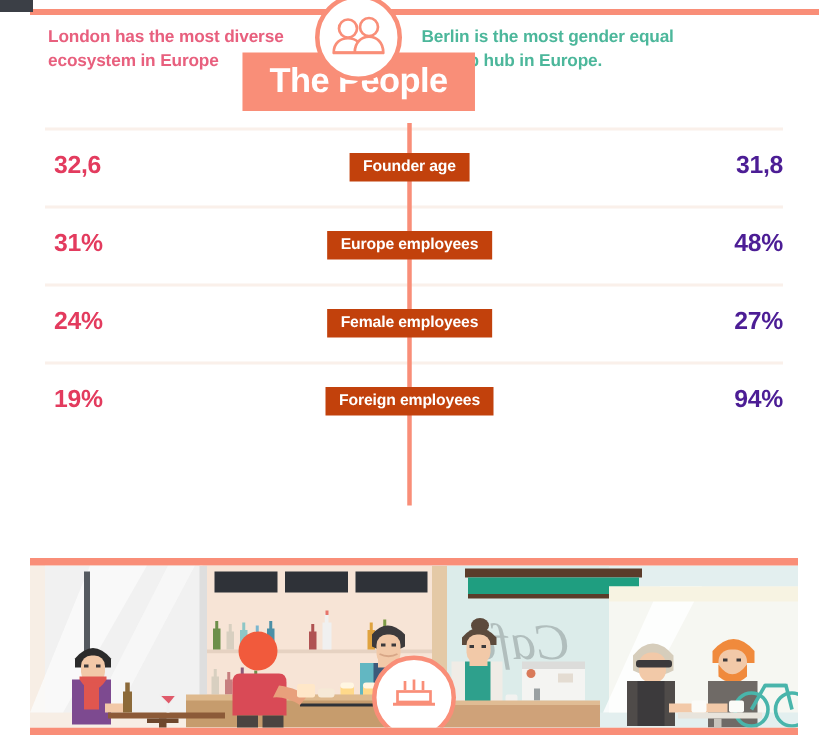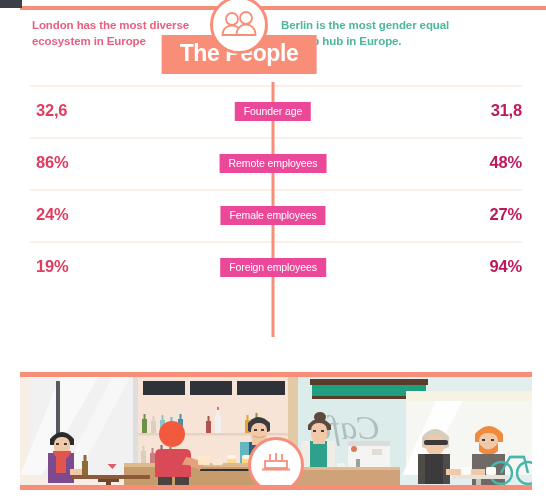--- a/index.html
+++ b/index.html
@@ -136,32 +136,32 @@
     font-weight: bold;
     letter-spacing: -0.2px;
   }
   .row-val-left {
     left: 36px;
     color: #e33b5e;
     text-align: left;
   }
   .row-val-right {
     right: 24px;
-    color: #be185d;
+    color: #4c1d95;
     text-align: right;
   }
   .row-label {
     position: absolute;
     left: 50%;
     top: 17px;
     transform: translateX(-50%);
-    background: #ec4899;
+    background: #c2410c;
     color: #ffffff;
     font-size: 10.5px;
-    font-weight: normal;
+    font-weight: bold;
     letter-spacing: -0.1px;
     padding: 3px 9px 4px 9px;
     white-space: nowrap;
     z-index: 3;
   }
 
   
   .illo {
     position: absolute;
     left: 20px;
@@ -225,22 +225,22 @@
 
 <div class="rows" id="rows-container">
     <div class="row">
       <div class="row-divider"></div>
       <div class="row-val row-val-left">32,6</div>
       <div class="row-label">Founder age</div>
       <div class="row-val row-val-right">31,8</div>
     </div>
     <div class="row">
       <div class="row-divider"></div>
-      <div class="row-val row-val-left">86%</div>
-      <div class="row-label">Remote employees</div>
+      <div class="row-val row-val-left">31%</div>
+      <div class="row-label">Europe employees</div>
       <div class="row-val row-val-right">48%</div>
     </div>
     <div class="row">
       <div class="row-divider"></div>
       <div class="row-val row-val-left">24%</div>
       <div class="row-label">Female employees</div>
       <div class="row-val row-val-right">27%</div>
     </div>
     <div class="row">
       <div class="row-divider"></div>

